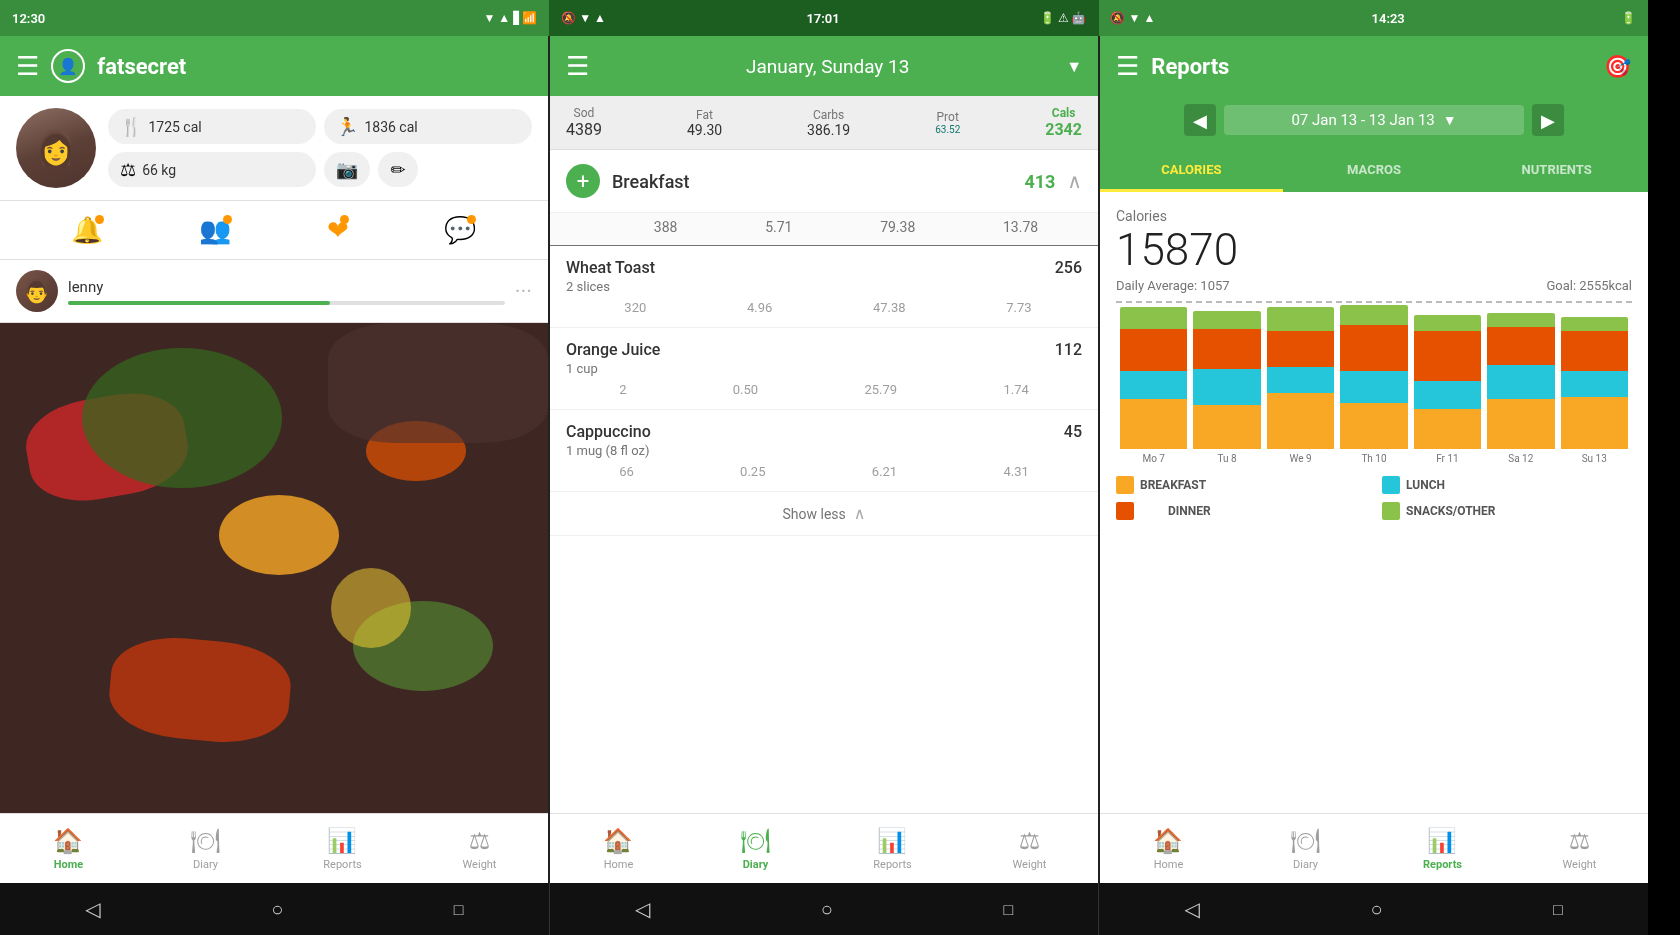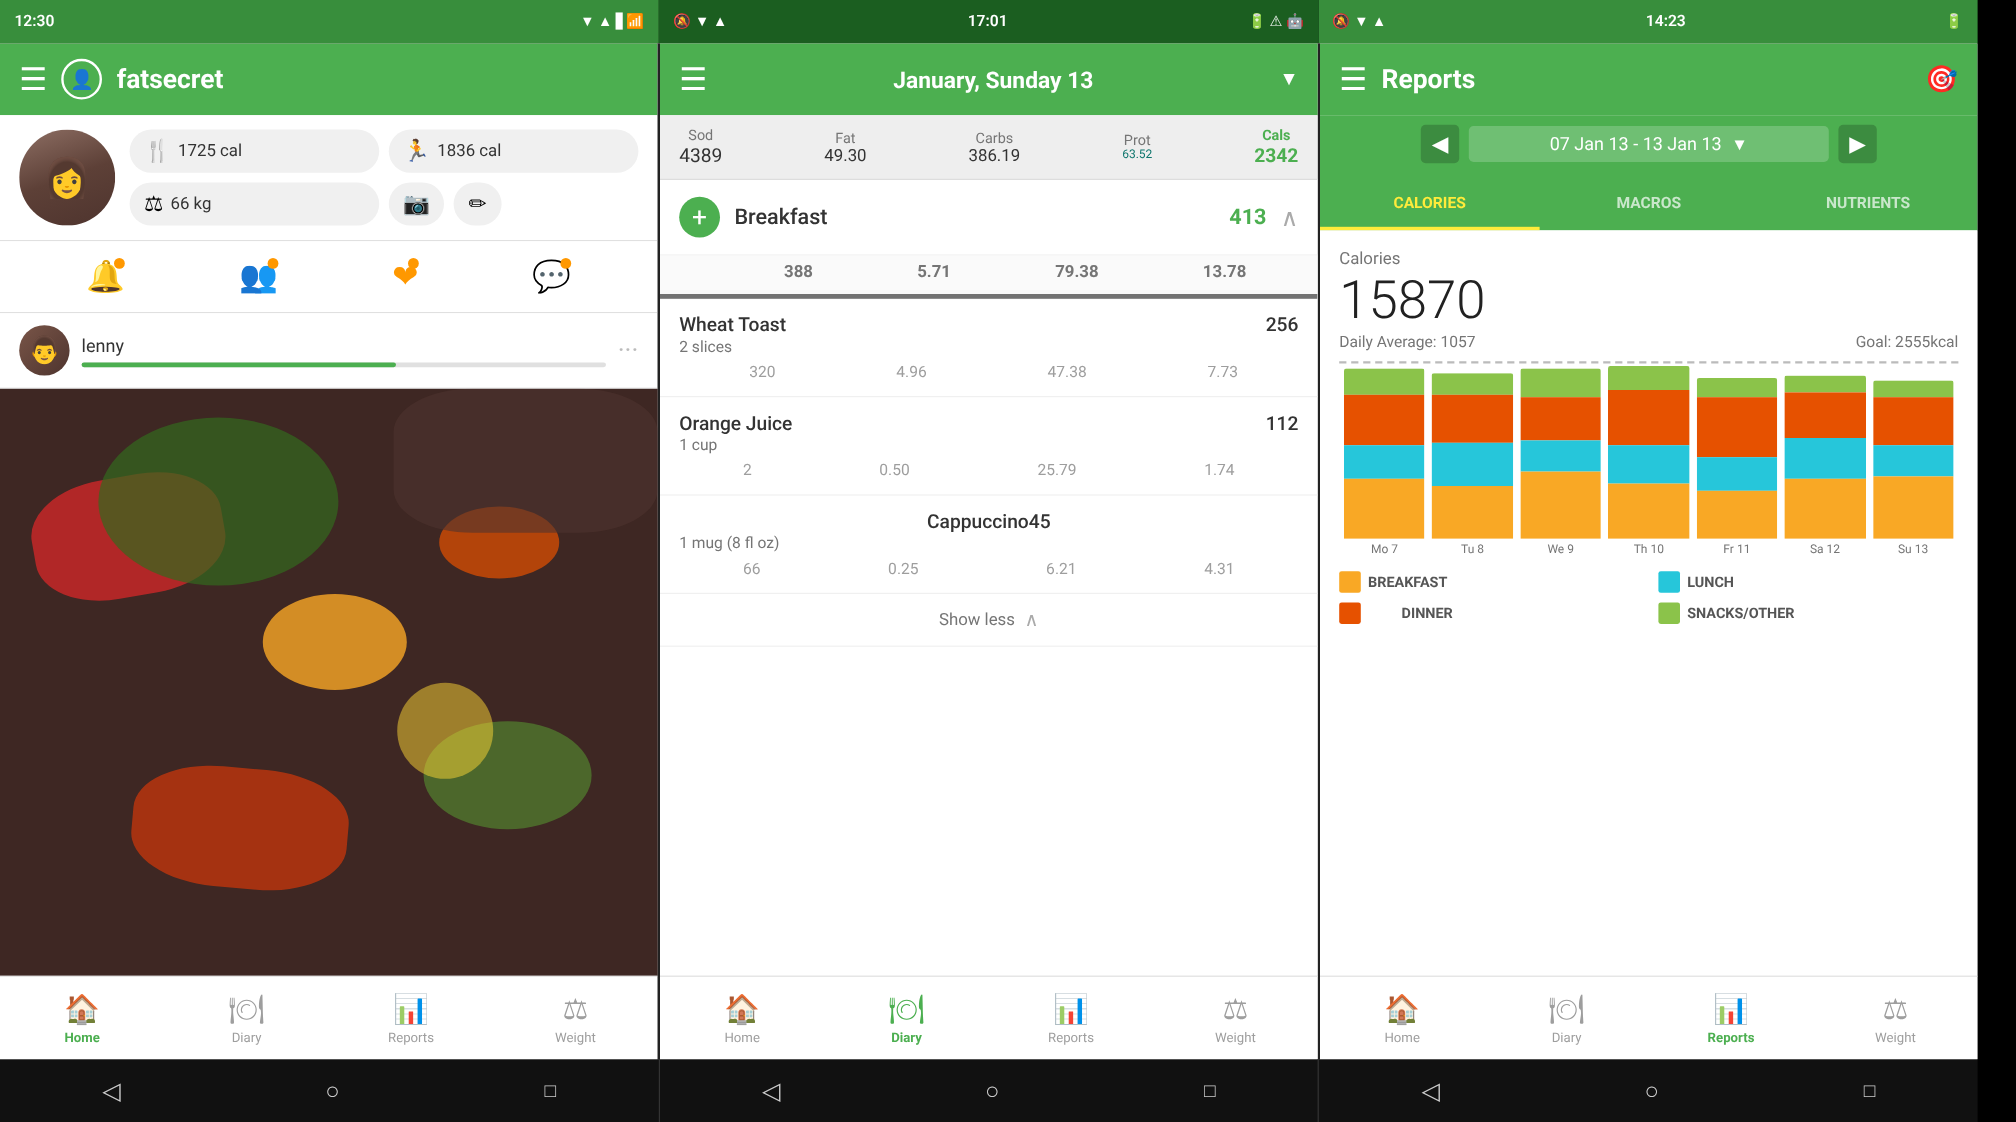--- a/index.html
+++ b/index.html
@@ -128,21 +128,21 @@
           <span style="font-size:24px; color:#9e9e9e;">⚖</span>
           <span style="font-size:11px; color:#9e9e9e;">Weight</span>
         </div>
       </div>
     </div>
 
     <div style="flex:1; display:flex; flex-direction:column; background:#fafafa; border-left:2px solid #222; border-right:2px solid #222;">
 
       <div style="background:#4caf50; height:60px; display:flex; align-items:center; padding:0 16px; gap:10px;">
         <span style="color:white; font-size:26px; cursor:pointer;">☰</span>
-        <span style="color:white; font-size:19px; font-weight:bold; flex:1; text-align:center;">January, Sunday 13</span>
+        <span style="color:white; font-size:19px; font-weight:normal; flex:1; text-align:center;">January, Sunday 13</span>
         <span style="color:white; font-size:16px; cursor:pointer;">▼</span>
       </div>
 
       <div style="background:#eeeeee; padding:10px 16px; display:flex; justify-content:space-between; align-items:center; border-bottom:1px solid #ddd;">
         <div style="text-align:center;">
           <div style="font-size:12px; color:#757575;">Sod</div>
           <div style="font-size:16px; color:#333;">4389</div>
         </div>
         <div style="text-align:center;">
           <div style="font-size:12px; color:#757575;">Fat</div>
@@ -164,21 +164,21 @@
 
       <div style="background:white; flex:1; overflow-y:auto;">
 
         <div style="display:flex; align-items:center; padding:14px 16px; border-bottom:1px solid #f0f0f0;">
           <div style="width:34px; height:34px; border-radius:50%; background:#4caf50; color:white; display:flex; align-items:center; justify-content:center; font-size:22px; margin-right:12px; cursor:pointer; flex-shrink:0;">+</div>
           <span style="font-size:18px; color:#333; flex:1; font-weight:500;">Breakfast</span>
           <span style="font-size:18px; color:#4caf50; font-weight:bold;">413</span>
           <span style="font-size:20px; color:#aaa; margin-left:12px; cursor:pointer;">∧</span>
         </div>
 
-        <div style="display:flex; justify-content:space-around; padding:6px 16px 10px 60px; border-bottom:4px solid #737373; background:#fafafa;font-weight:bold;">
+        <div style="display:flex; justify-content:space-around; padding:6px 16px 10px 60px; border-bottom:1px solid #737373; background:#fafafa;">
           <span style="font-size:14px; color:#757575;">388</span>
           <span style="font-size:14px; color:#757575;">5.71</span>
           <span style="font-size:14px; color:#757575;">79.38</span>
           <span style="font-size:14px; color:#757575;">13.78</span>
         </div>
 
         <div style="padding:12px 16px; border-bottom:1px solid #f0f0f0; cursor:pointer;">
           <div style="display:flex; justify-content:space-between; align-items:center;">
             <span style="font-size:16px; color:#333; font-weight:500;">Wheat Toast</span>
             <span style="font-size:16px; color:#333; font-weight:500;">256</span>
@@ -200,21 +200,21 @@
           <div style="font-size:13px; color:#757575; margin-top:2px;">1 cup</div>
           <div style="display:flex; justify-content:space-around; margin-top:6px;">
             <span style="font-size:13px; color:#9e9e9e;">2</span>
             <span style="font-size:13px; color:#9e9e9e;">0.50</span>
             <span style="font-size:13px; color:#9e9e9e;">25.79</span>
             <span style="font-size:13px; color:#9e9e9e;">1.74</span>
           </div>
         </div>
 
         <div style="padding:12px 16px; border-bottom:1px solid #f0f0f0; cursor:pointer;">
-          <div style="display:flex; justify-content:center; align-items:center;">
+          <div style="display:flex; justify-content:space-between; align-items:center;">
             <span style="font-size:16px; color:#333; font-weight:500;">Cappuccino</span>
             <span style="font-size:16px; color:#333; font-weight:500;">45</span>
           </div>
           <div style="font-size:13px; color:#757575; margin-top:2px;">1 mug (8 fl oz)</div>
           <div style="display:flex; justify-content:space-around; margin-top:6px;">
             <span style="font-size:13px; color:#9e9e9e;">66</span>
             <span style="font-size:13px; color:#9e9e9e;">0.25</span>
             <span style="font-size:13px; color:#9e9e9e;">6.21</span>
             <span style="font-size:13px; color:#9e9e9e;">4.31</span>
           </div>

